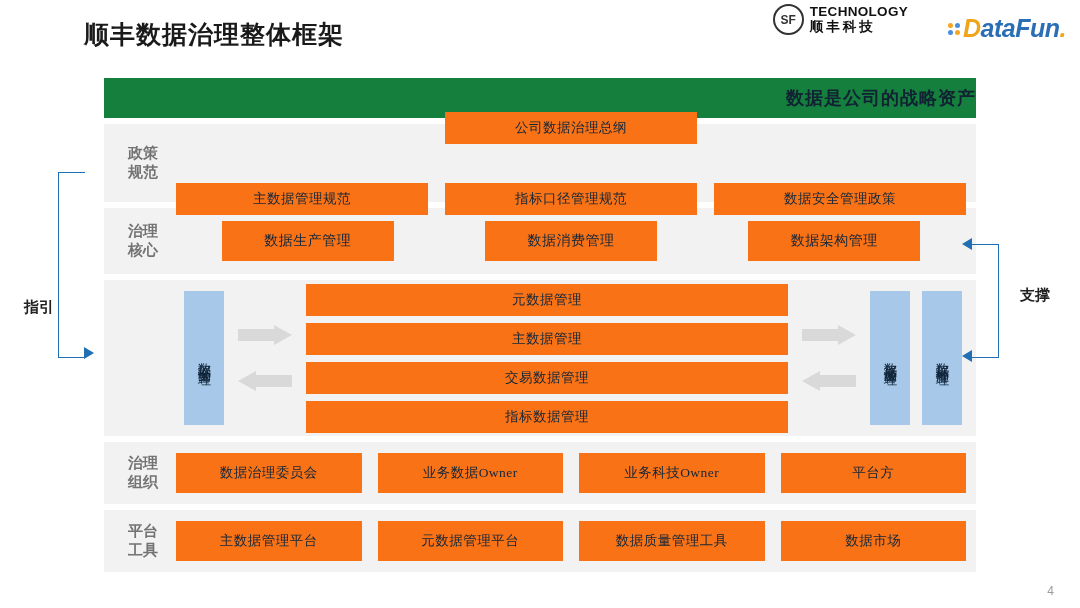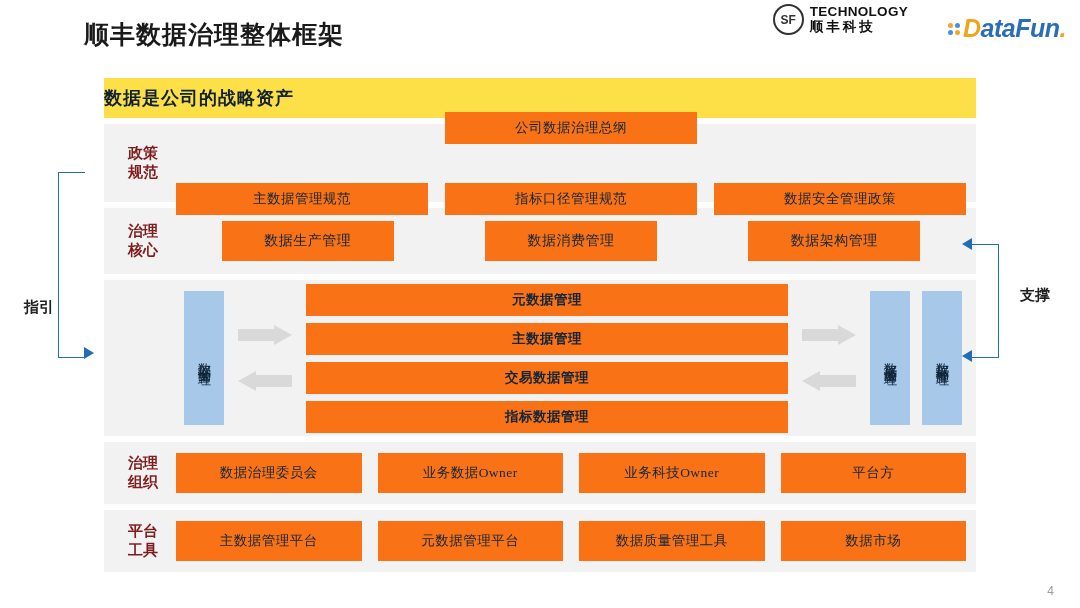--- a/index.html
+++ b/index.html
@@ -18,24 +18,24 @@
   .logo-df{position:absolute;right:14px;top:14px;display:flex;align-items:center;gap:3px;}
   .df-dots{display:grid;grid-template-columns:repeat(2,5px);grid-gap:2px;}
   .df-dots i{width:5px;height:5px;border-radius:50%;background:#f5a623;display:block;}
   .df-dots i.b{background:#4a90d9;}
   .df-word{font-family:"Liberation Sans",sans-serif;font-size:25px;font-weight:bold;
            font-style:italic;color:#2a6fb5;letter-spacing:-.5px;}
   .df-word span{color:#f0a419;}
   
   .fw{position:absolute;left:104px;top:78px;width:872px;}
   .band{background:#f2f2f2;display:flex;align-items:center;margin-bottom:6px;}
-  .band.top{background:#fde047;height:40px;justify-content:flex-start;}
+  .band.top{background:#15803d;height:40px;justify-content:flex-end;}
   .band.top .t{font-size:18px;font-weight:bold;color:#123;letter-spacing:1px;}
   .rowlabel{width:66px;min-width:66px;text-align:center;font-size:15px;font-weight:bold;
-            color:#7f1d1d;line-height:1.25;padding-left:6px;}
+            color:#737373;line-height:1.25;padding-left:6px;}
   .cells{flex:1;padding:8px 10px 8px 0;}
   .chip{background:#f97316;color:#11263a;font-size:13.5px;text-align:center;
         padding:7px 0;letter-spacing:.5px;}
   .line{display:flex;gap:16px;}
   
   .policy{height:78px;}
   .policy .p-top{display:flex;justify-content:center;}
   .policy .p-top .chip{width:252px;}
   .policy .p-bot{display:flex;justify-content:space-between;margin-top:7px;}
   .policy .p-bot .chip{width:252px;margin-top:32px;}
@@ -51,21 +51,21 @@
          writing-mode:vertical-rl;text-orientation:upright;letter-spacing:2px;}
   .arrows{display:flex;flex-direction:column;gap:26px;margin:0 14px;}
   .arrow{width:54px;height:20px;position:relative;}
   .arrow .body{position:absolute;left:0;top:4px;width:36px;height:12px;background:#d9d9d9;}
   .arrow .head{position:absolute;right:0;top:0;width:0;height:0;border-top:10px solid transparent;
                border-bottom:10px solid transparent;border-left:18px solid #d9d9d9;}
   .arrow.left .body{left:18px;}
   .arrow.left .head{left:0;right:auto;border-left:none;
                     border-right:18px solid #d9d9d9;}
   .stack{flex:1;display:flex;flex-direction:column;gap:7px;}
-  .stack .chip{width:100%;font-weight:bold;}
+  .stack .chip{width:100%;}
   .right-v{display:flex;gap:12px;}
   
   .org{height:62px;}
   .org .chip{flex:1;padding:11px 0;font-size:13.5px;}
   .tools{height:62px;margin-bottom:0;}
   .tools .chip{flex:1;padding:11px 0;font-size:13.5px;}
   
   .bracket{position:absolute;border:1.6px solid #1f6fb2;}
   .sidetext{position:absolute;font-size:15px;font-weight:bold;color:#222;line-height:1.2;
             text-align:center;}

